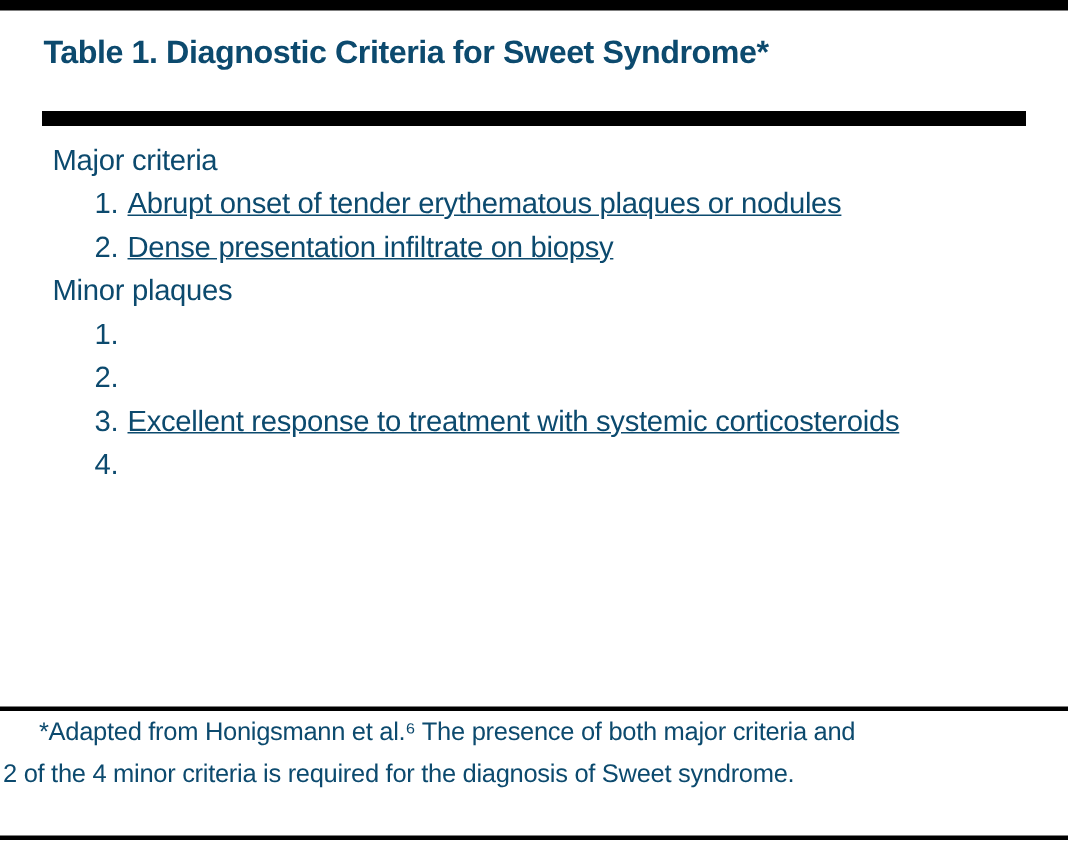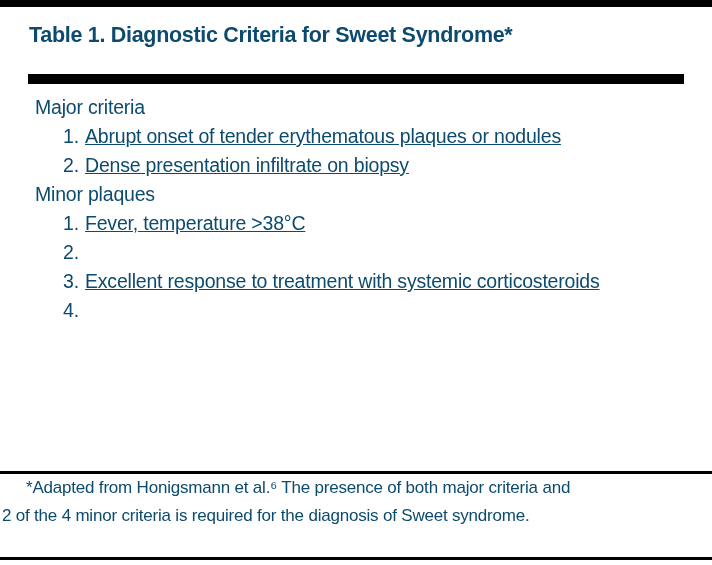--- a/index.html
+++ b/index.html
@@ -107,21 +107,20 @@
 
     <div class="criterion">
       <span class="num">2.</span>
       <span class="txt">Dense presentation infiltrate on biopsy</span>
     </div>
 
     <div class="section-heading">Minor plaques</div>
 
     <div class="criterion">
       <span class="num">1.</span>
-      <span class="txt">Fever, temperature &gt;38°C</span>
     </div>
 
     <div class="criterion">
       <span class="num">2.</span>
     </div>
 
     <div class="criterion">
       <span class="num">3.</span>
       <span class="txt">Excellent response to treatment with systemic corticosteroids</span>
     </div>

